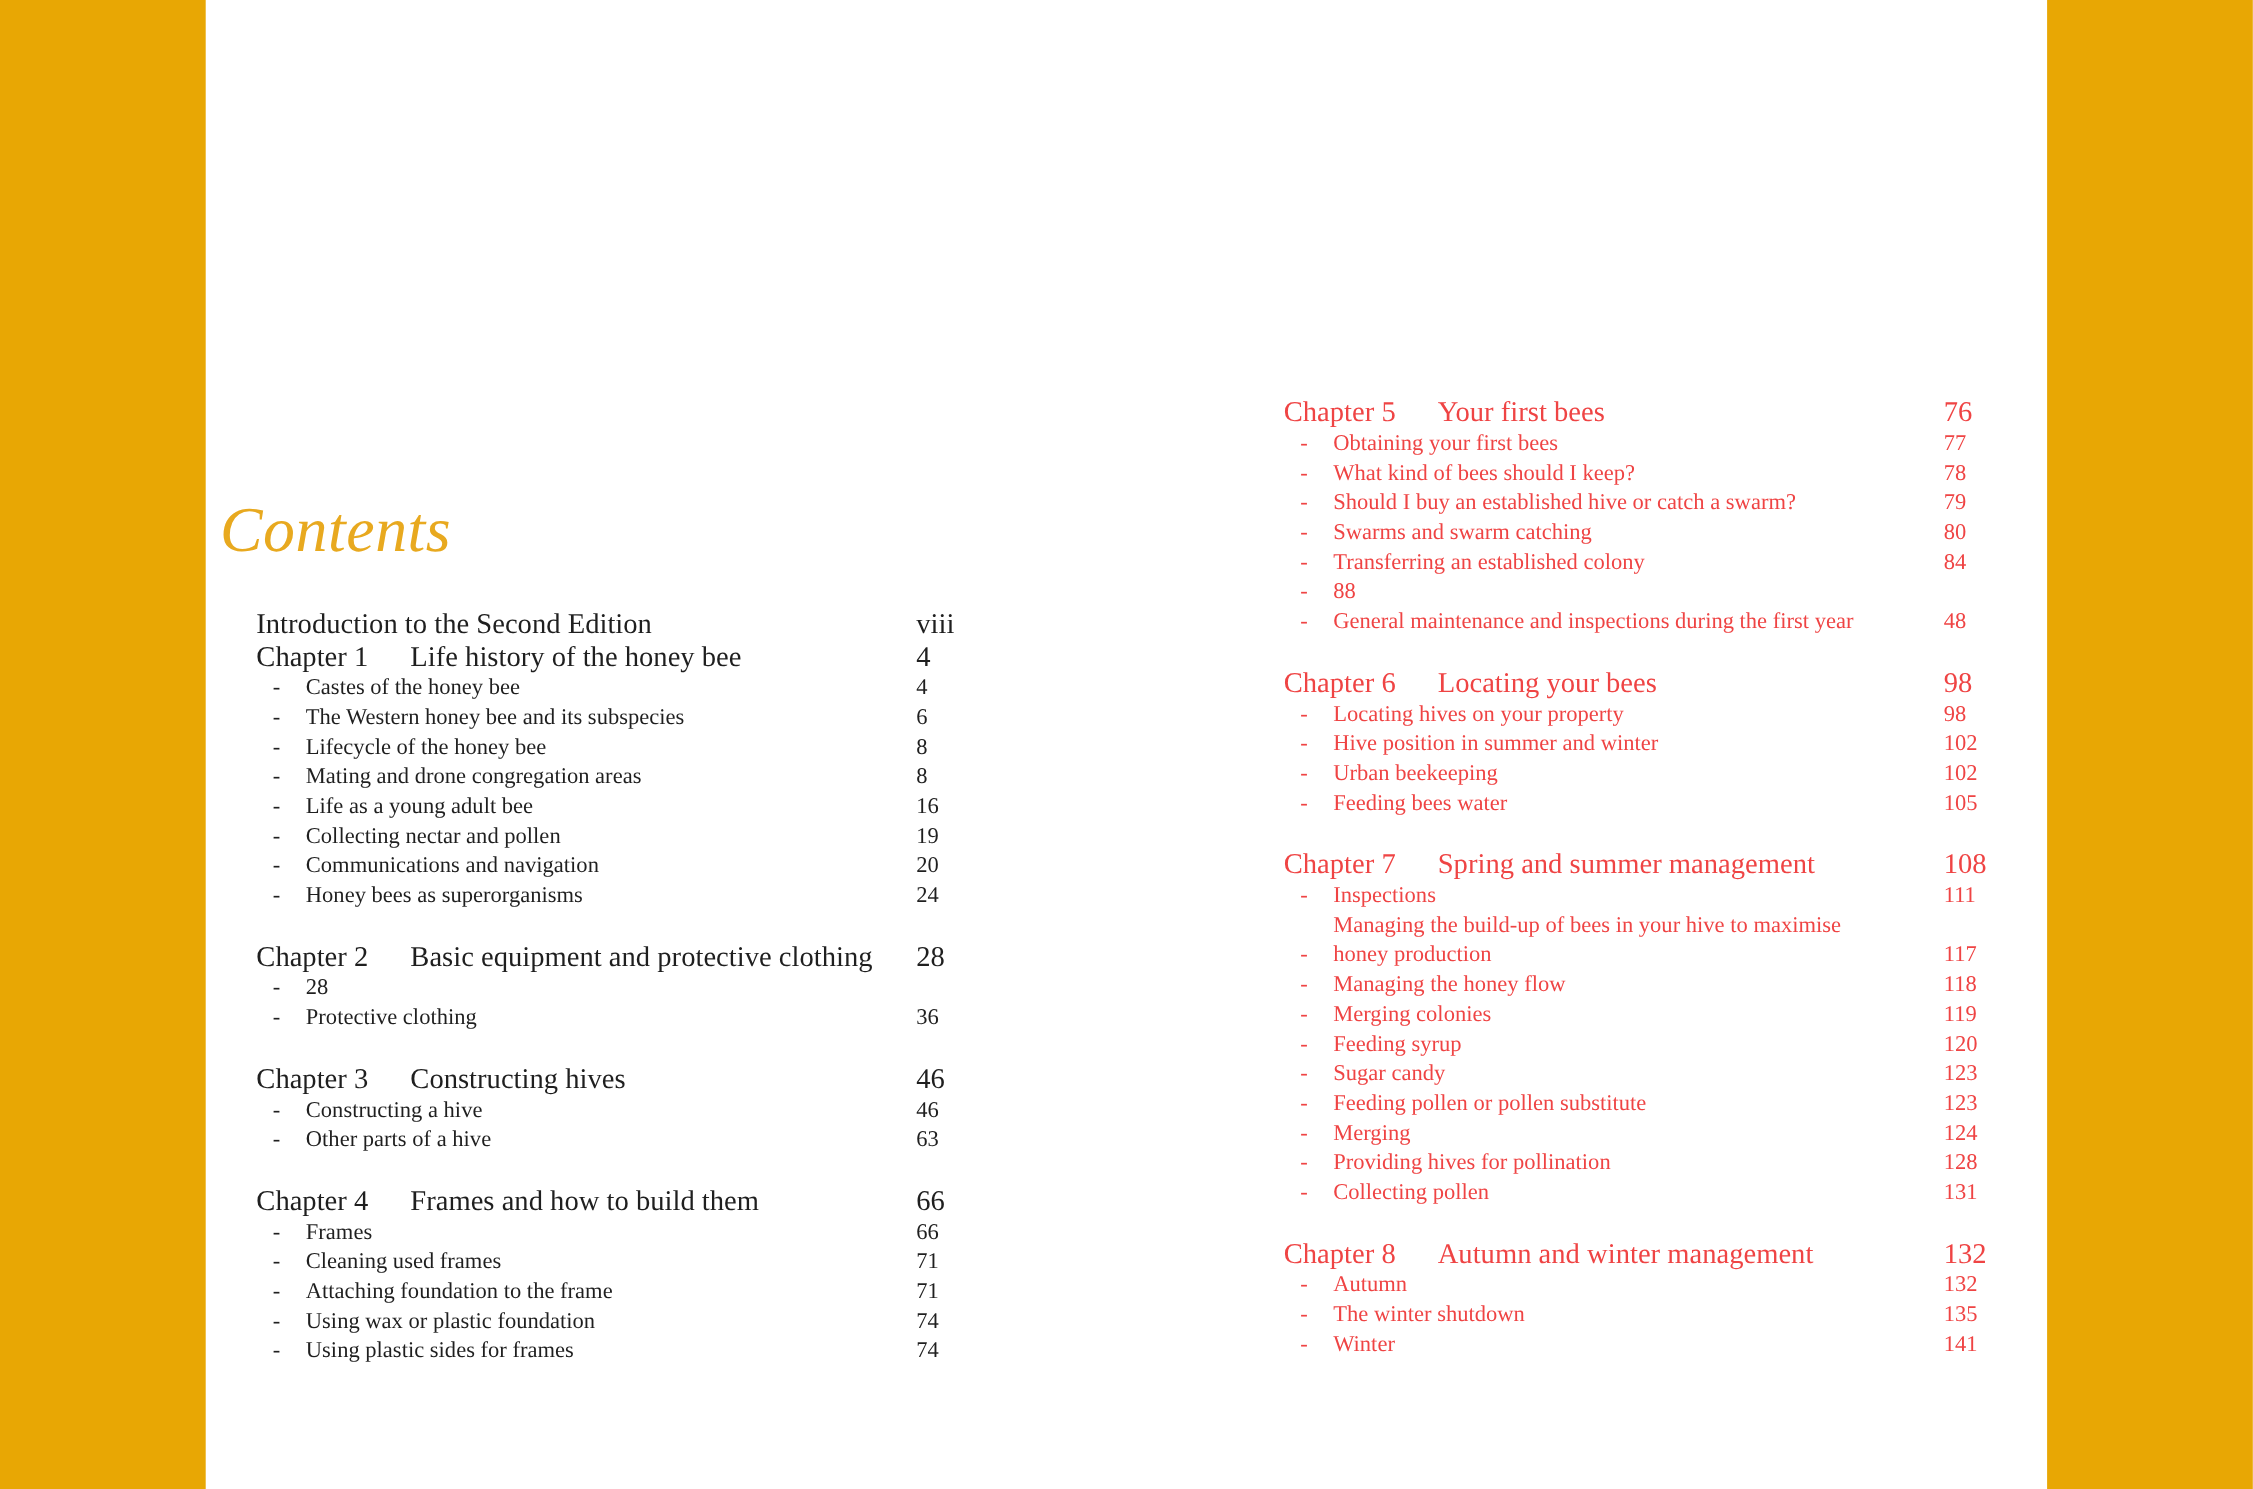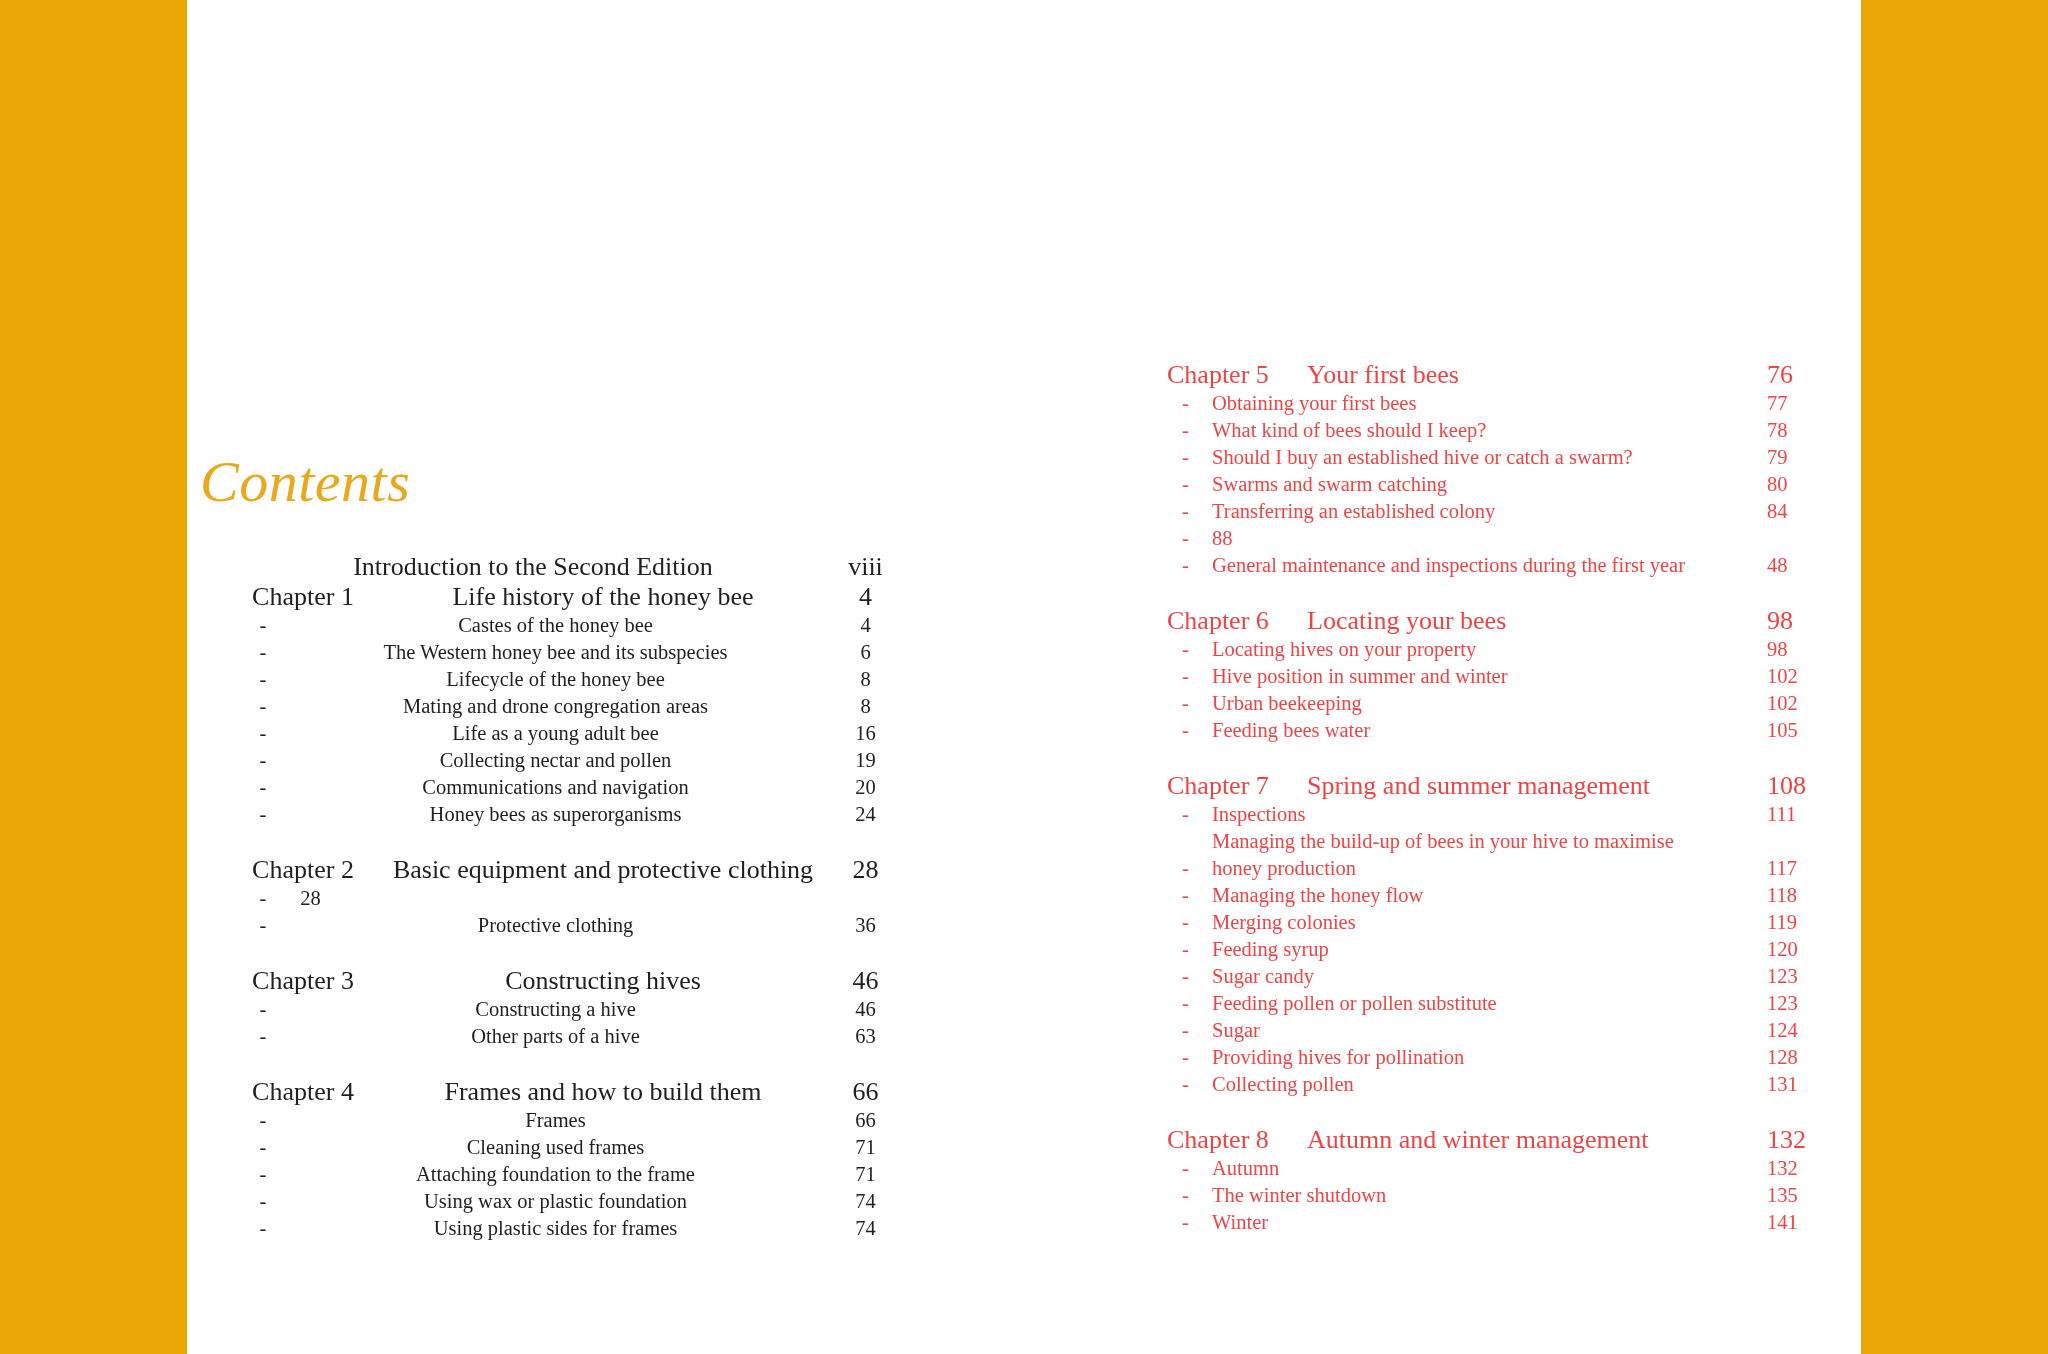--- a/index.html
+++ b/index.html
@@ -32,21 +32,21 @@
     font-weight: 400;
     letter-spacing: 0.5px;
     color: #E8A91F;
     font-style: italic;
   }
   .col {
     position: absolute;
     width: 665px;
     color: #1F1F1F;
   }
-  .col-left  { left: 233px; top: 552px; text-align: center; }
+  .col-left  { left: 233px; top: 552px; }
   .col-right { left: 1167px; top: 360px; }
 
   .row { display: flex; align-items: flex-end; }
 
   .heading-row { font-size: 26px; line-height: 30px; }
   .fm-label      { flex: 0 0 600px; }
   .chapter-label { flex: 0 0 140px; }
   .chapter-title { flex: 0 0 460px; white-space: nowrap; }
 
   .sub-row { font-size: 20.5px; line-height: 27px; }
@@ -288,21 +288,21 @@
           <span class="sub-label">Sugar candy</span>
           <span class="page-num">123</span>
         </div>
         <div class="row sub-row">
           <span class="dash">-</span>
           <span class="sub-label">Feeding pollen or pollen substitute</span>
           <span class="page-num">123</span>
         </div>
         <div class="row sub-row">
           <span class="dash">-</span>
-          <span class="sub-label">Sugar</span>
+          <span class="sub-label">Merging</span>
           <span class="page-num">124</span>
         </div>
         <div class="row sub-row">
           <span class="dash">-</span>
           <span class="sub-label">Providing hives for pollination</span>
           <span class="page-num">128</span>
         </div>
         <div class="row sub-row">
           <span class="dash">-</span>
           <span class="sub-label">Collecting pollen</span>

